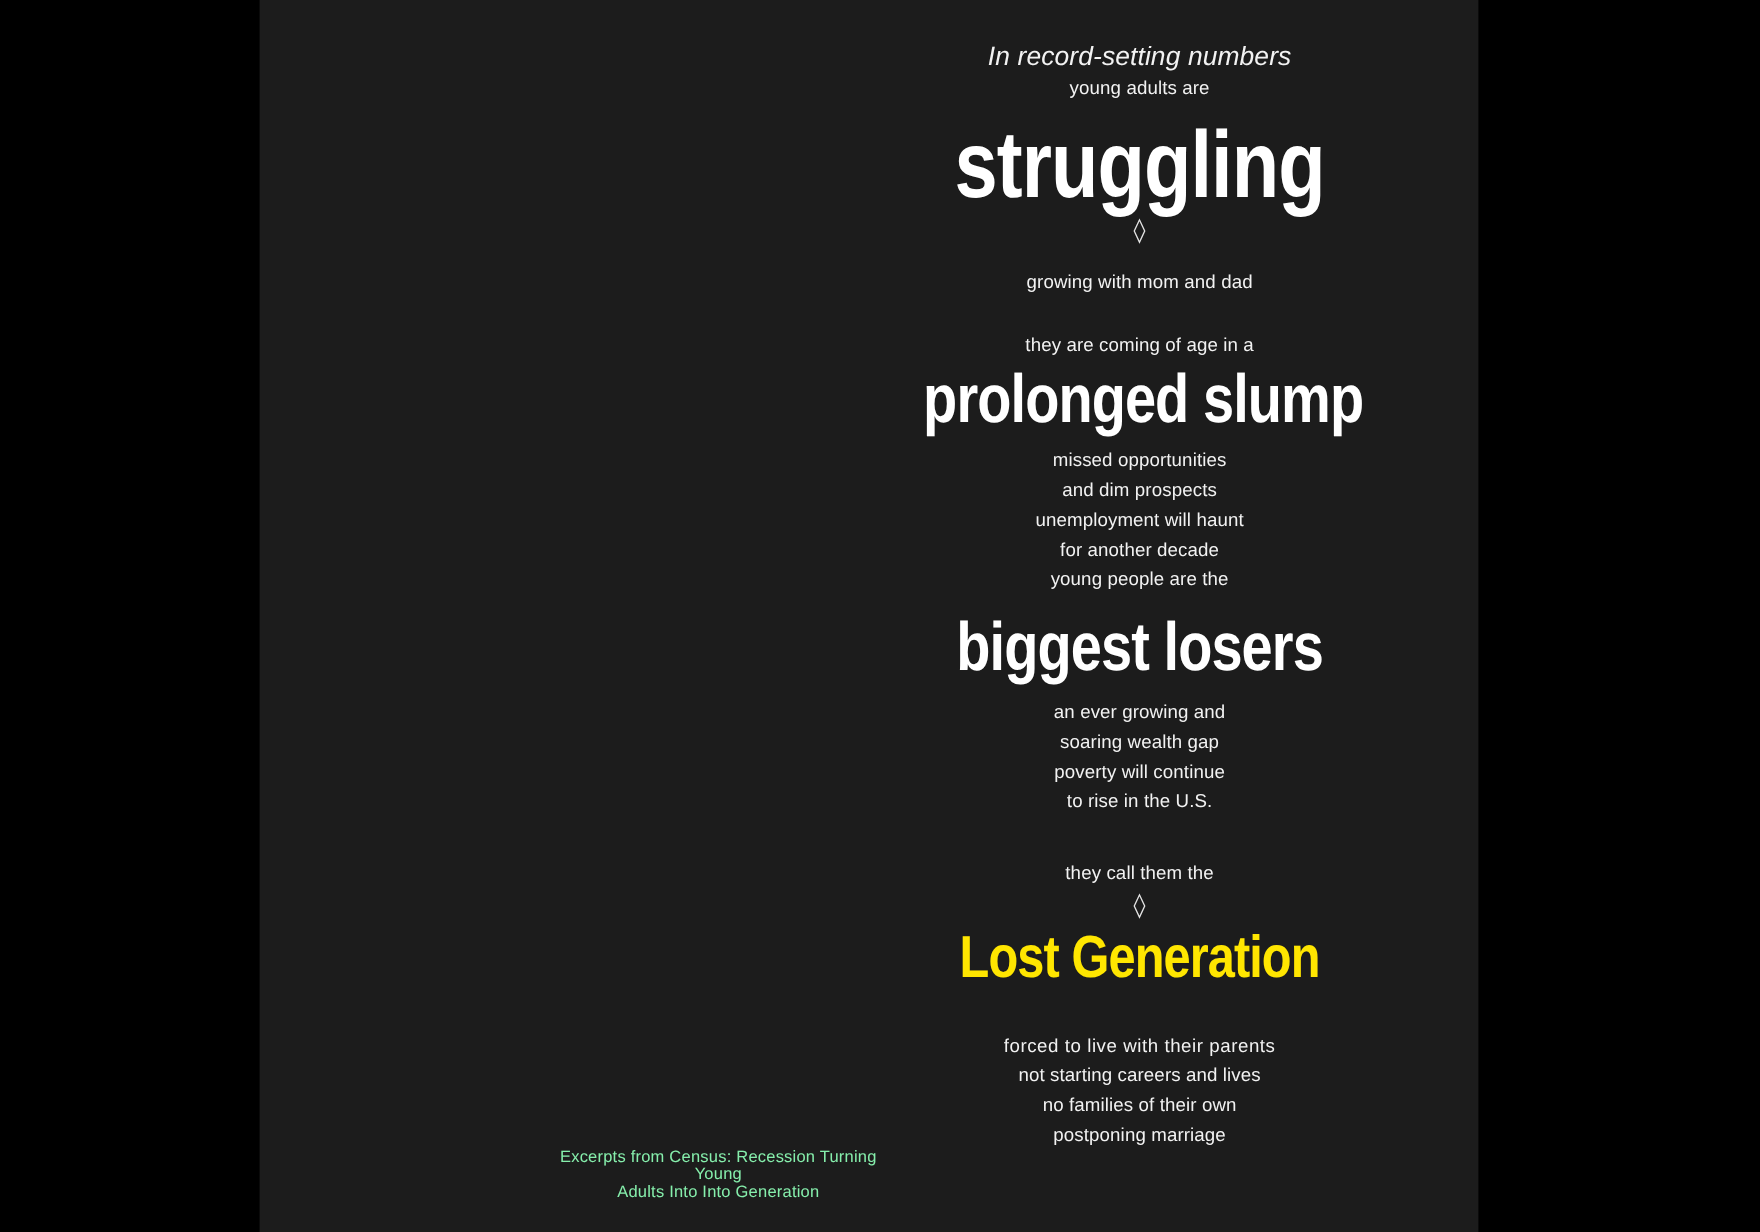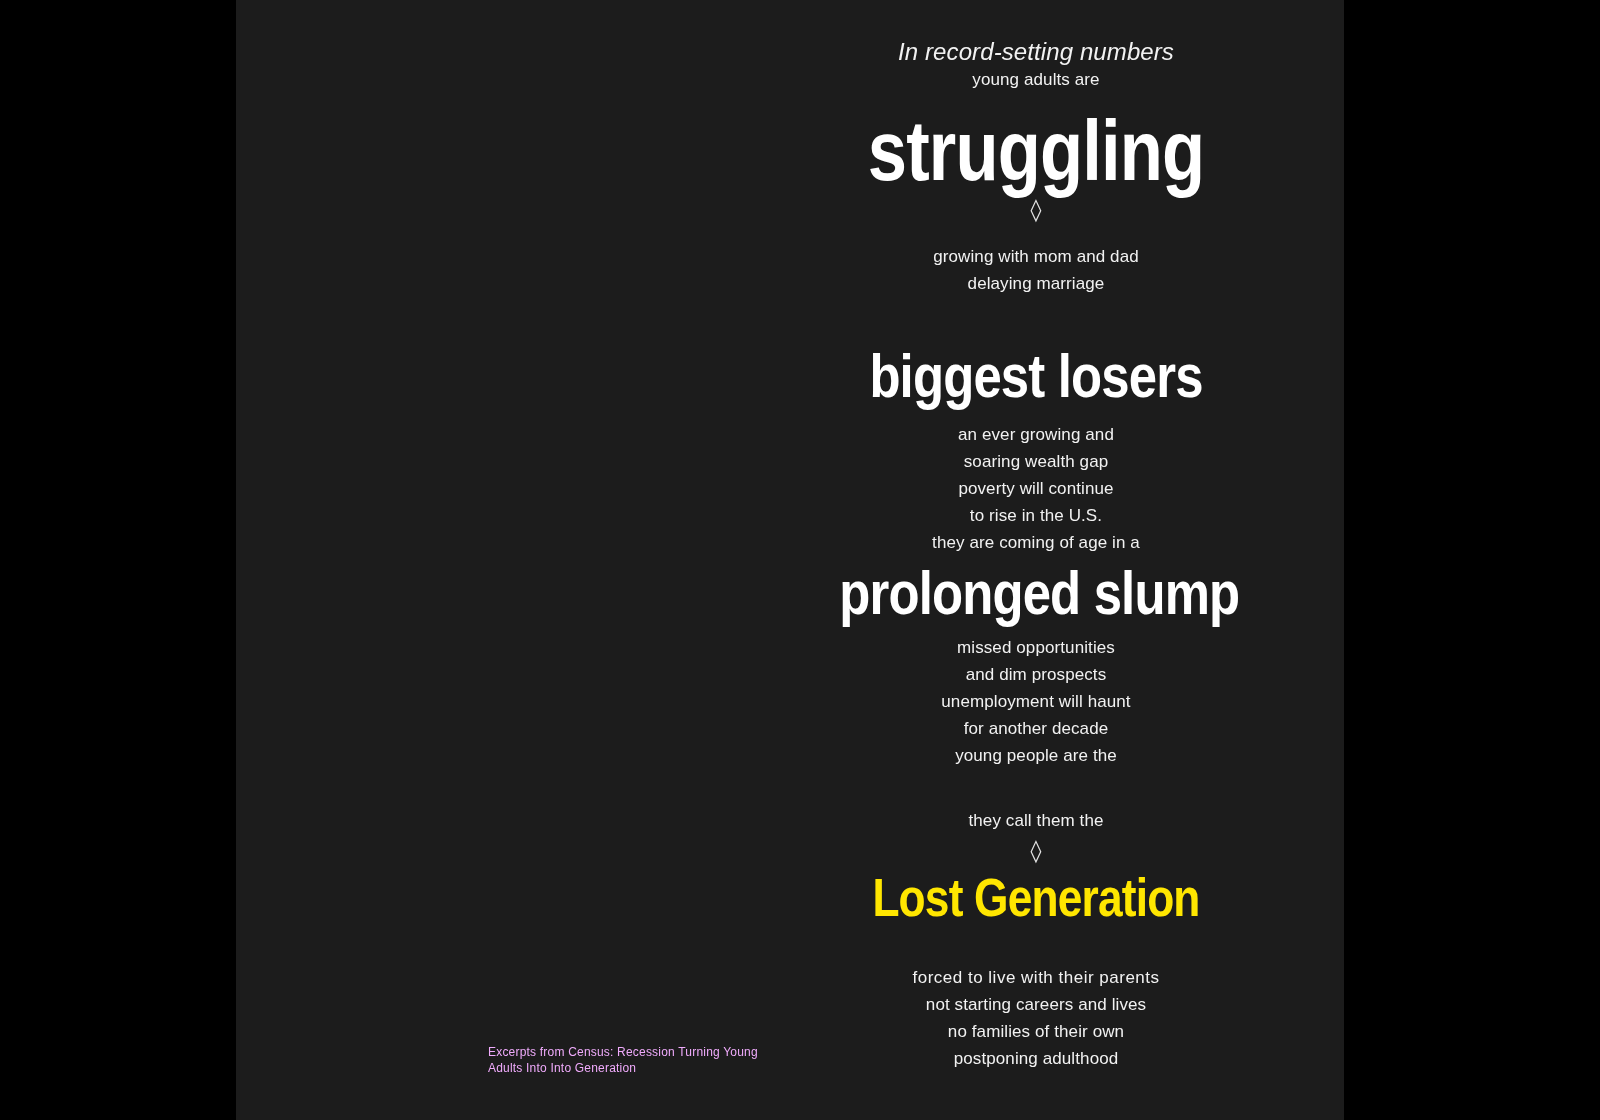--- a/index.html
+++ b/index.html
@@ -94,24 +94,24 @@
     font-family: "DejaVu Sans", sans-serif;
   }
   .gap-sm { height: 14px; }
   .gap-md { height: 30px; }
   .gap-lg { height: 38px; }
   .credit {
     position: absolute;
     left: 252px;
     top: 1044px;
     width: 330px;
-    font-size: 12px;
+    font-size: 15px;
     line-height: 16px;
-    color: #f0abfc;
-    text-align: left;
+    color: #86efac;
+    text-align: center;
     letter-spacing: 0.2px;
   }
   .stack { display: block; }
 </style>
 </head>
 <body>
 
 <div class="poster-frame">
   <div class="poster">
 
@@ -121,53 +121,52 @@
         <div class="line italic">In record-setting numbers</div>
         <div class="line">young adults are</div>
         <div class="mega mega-struggling">struggling</div>
         <div class="ornament">◊</div>
       </div>
 
       <div class="gap-sm"></div>
 
       <div>
         <div class="line">growing with mom and dad</div>
-        <div class="line">delaying marriage</div>
       </div>
 
       <div class="gap-md"></div>
-
-      <div>
-        <div class="mega mega-losers">biggest losers</div>
-        <div class="line">an ever growing and</div>
-        <div class="line">soaring wealth gap</div>
-        <div class="line">poverty will continue</div>
-        <div class="line">to rise in the U.S.</div>
-      </div>
 
       <div>
         <div class="line">they are coming of age in a</div>
         <div class="mega mega-slump">prolonged slump</div>
         <div class="line">missed opportunities</div>
         <div class="line">and dim prospects</div>
         <div class="line">unemployment will haunt</div>
         <div class="line">for another decade</div>
         <div class="line">young people are the</div>
       </div>
 
+      <div>
+        <div class="mega mega-losers">biggest losers</div>
+        <div class="line">an ever growing and</div>
+        <div class="line">soaring wealth gap</div>
+        <div class="line">poverty will continue</div>
+        <div class="line">to rise in the U.S.</div>
+      </div>
+
       <div class="gap-lg"></div>
 
       <div>
         <div class="line">they call them the</div>
         <div class="ornament">◊</div>
         <div class="mega mega-lost">Lost Generation</div>
         <div class="line spaced">forced to live with their parents</div>
         <div class="line">not starting careers and lives</div>
         <div class="line">no families of their own</div>
-        <div class="line">postponing adulthood</div>
+        <div class="line">postponing marriage</div>
       </div>
 
     </div>
 
     <div class="credit">
       <span class="stack">Excerpts from Census: Recession Turning Young</span>
       <span class="stack">Adults Into Into Generation</span>
     </div>
 
   </div>

